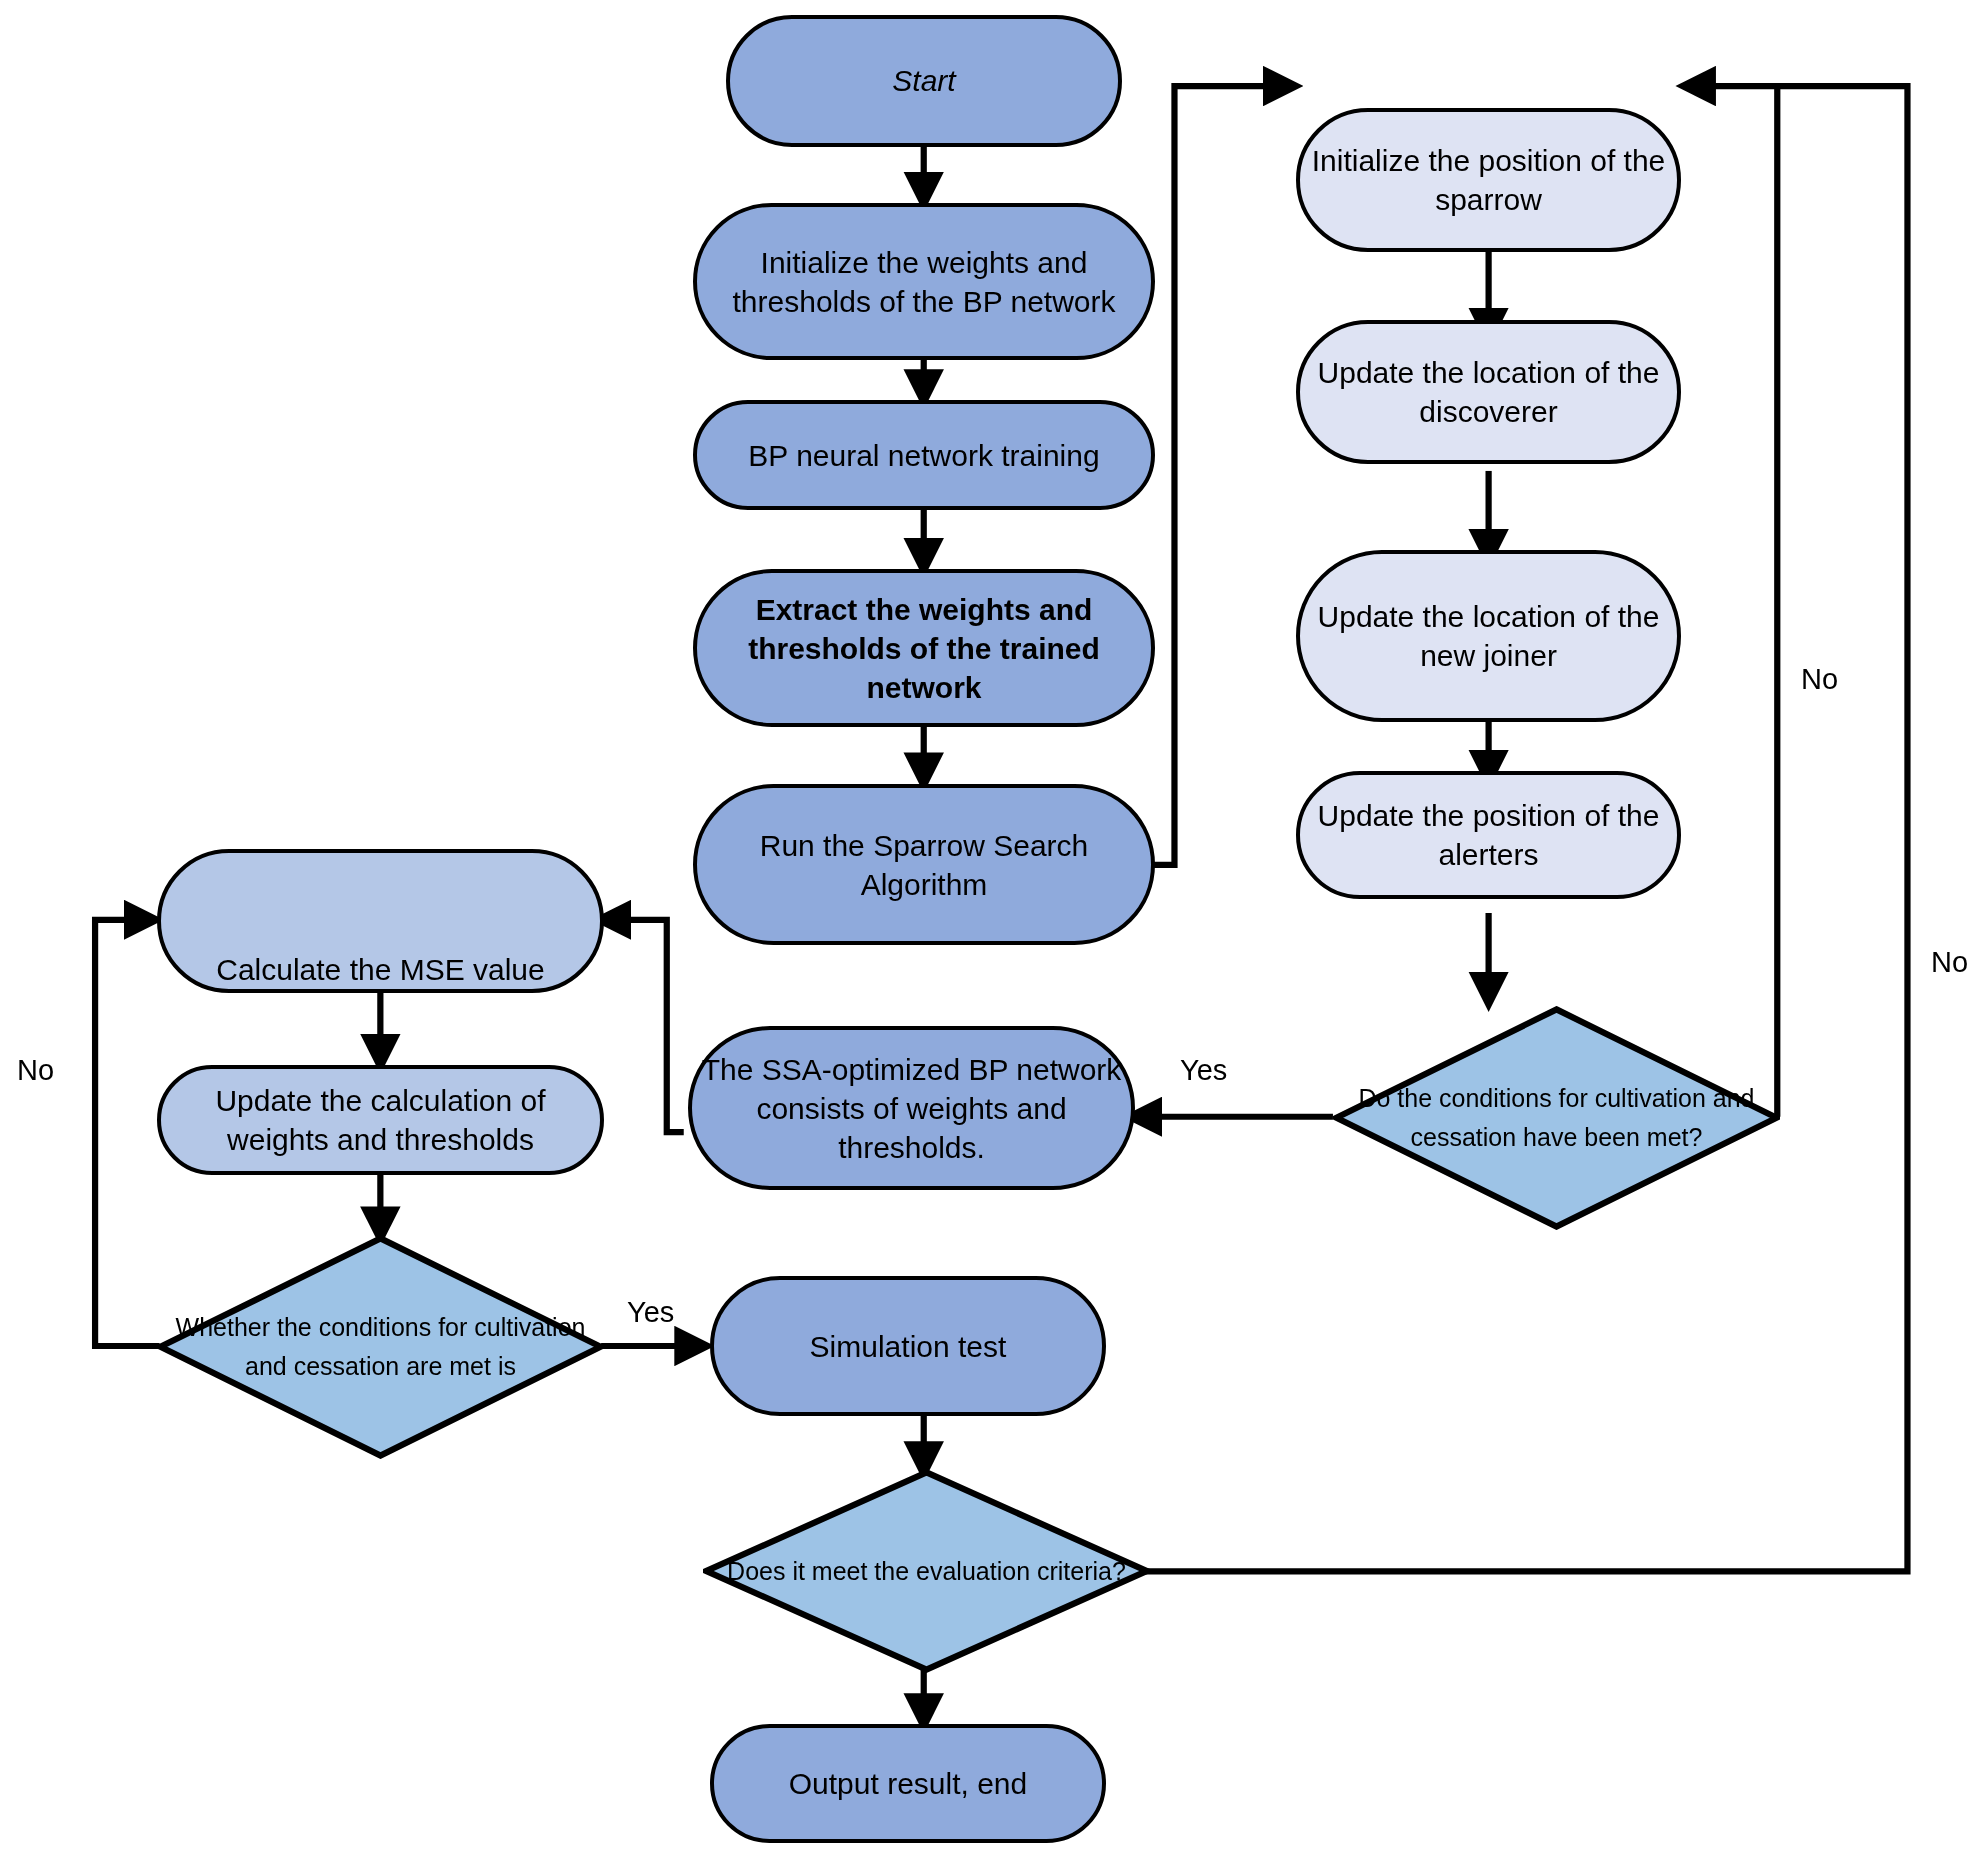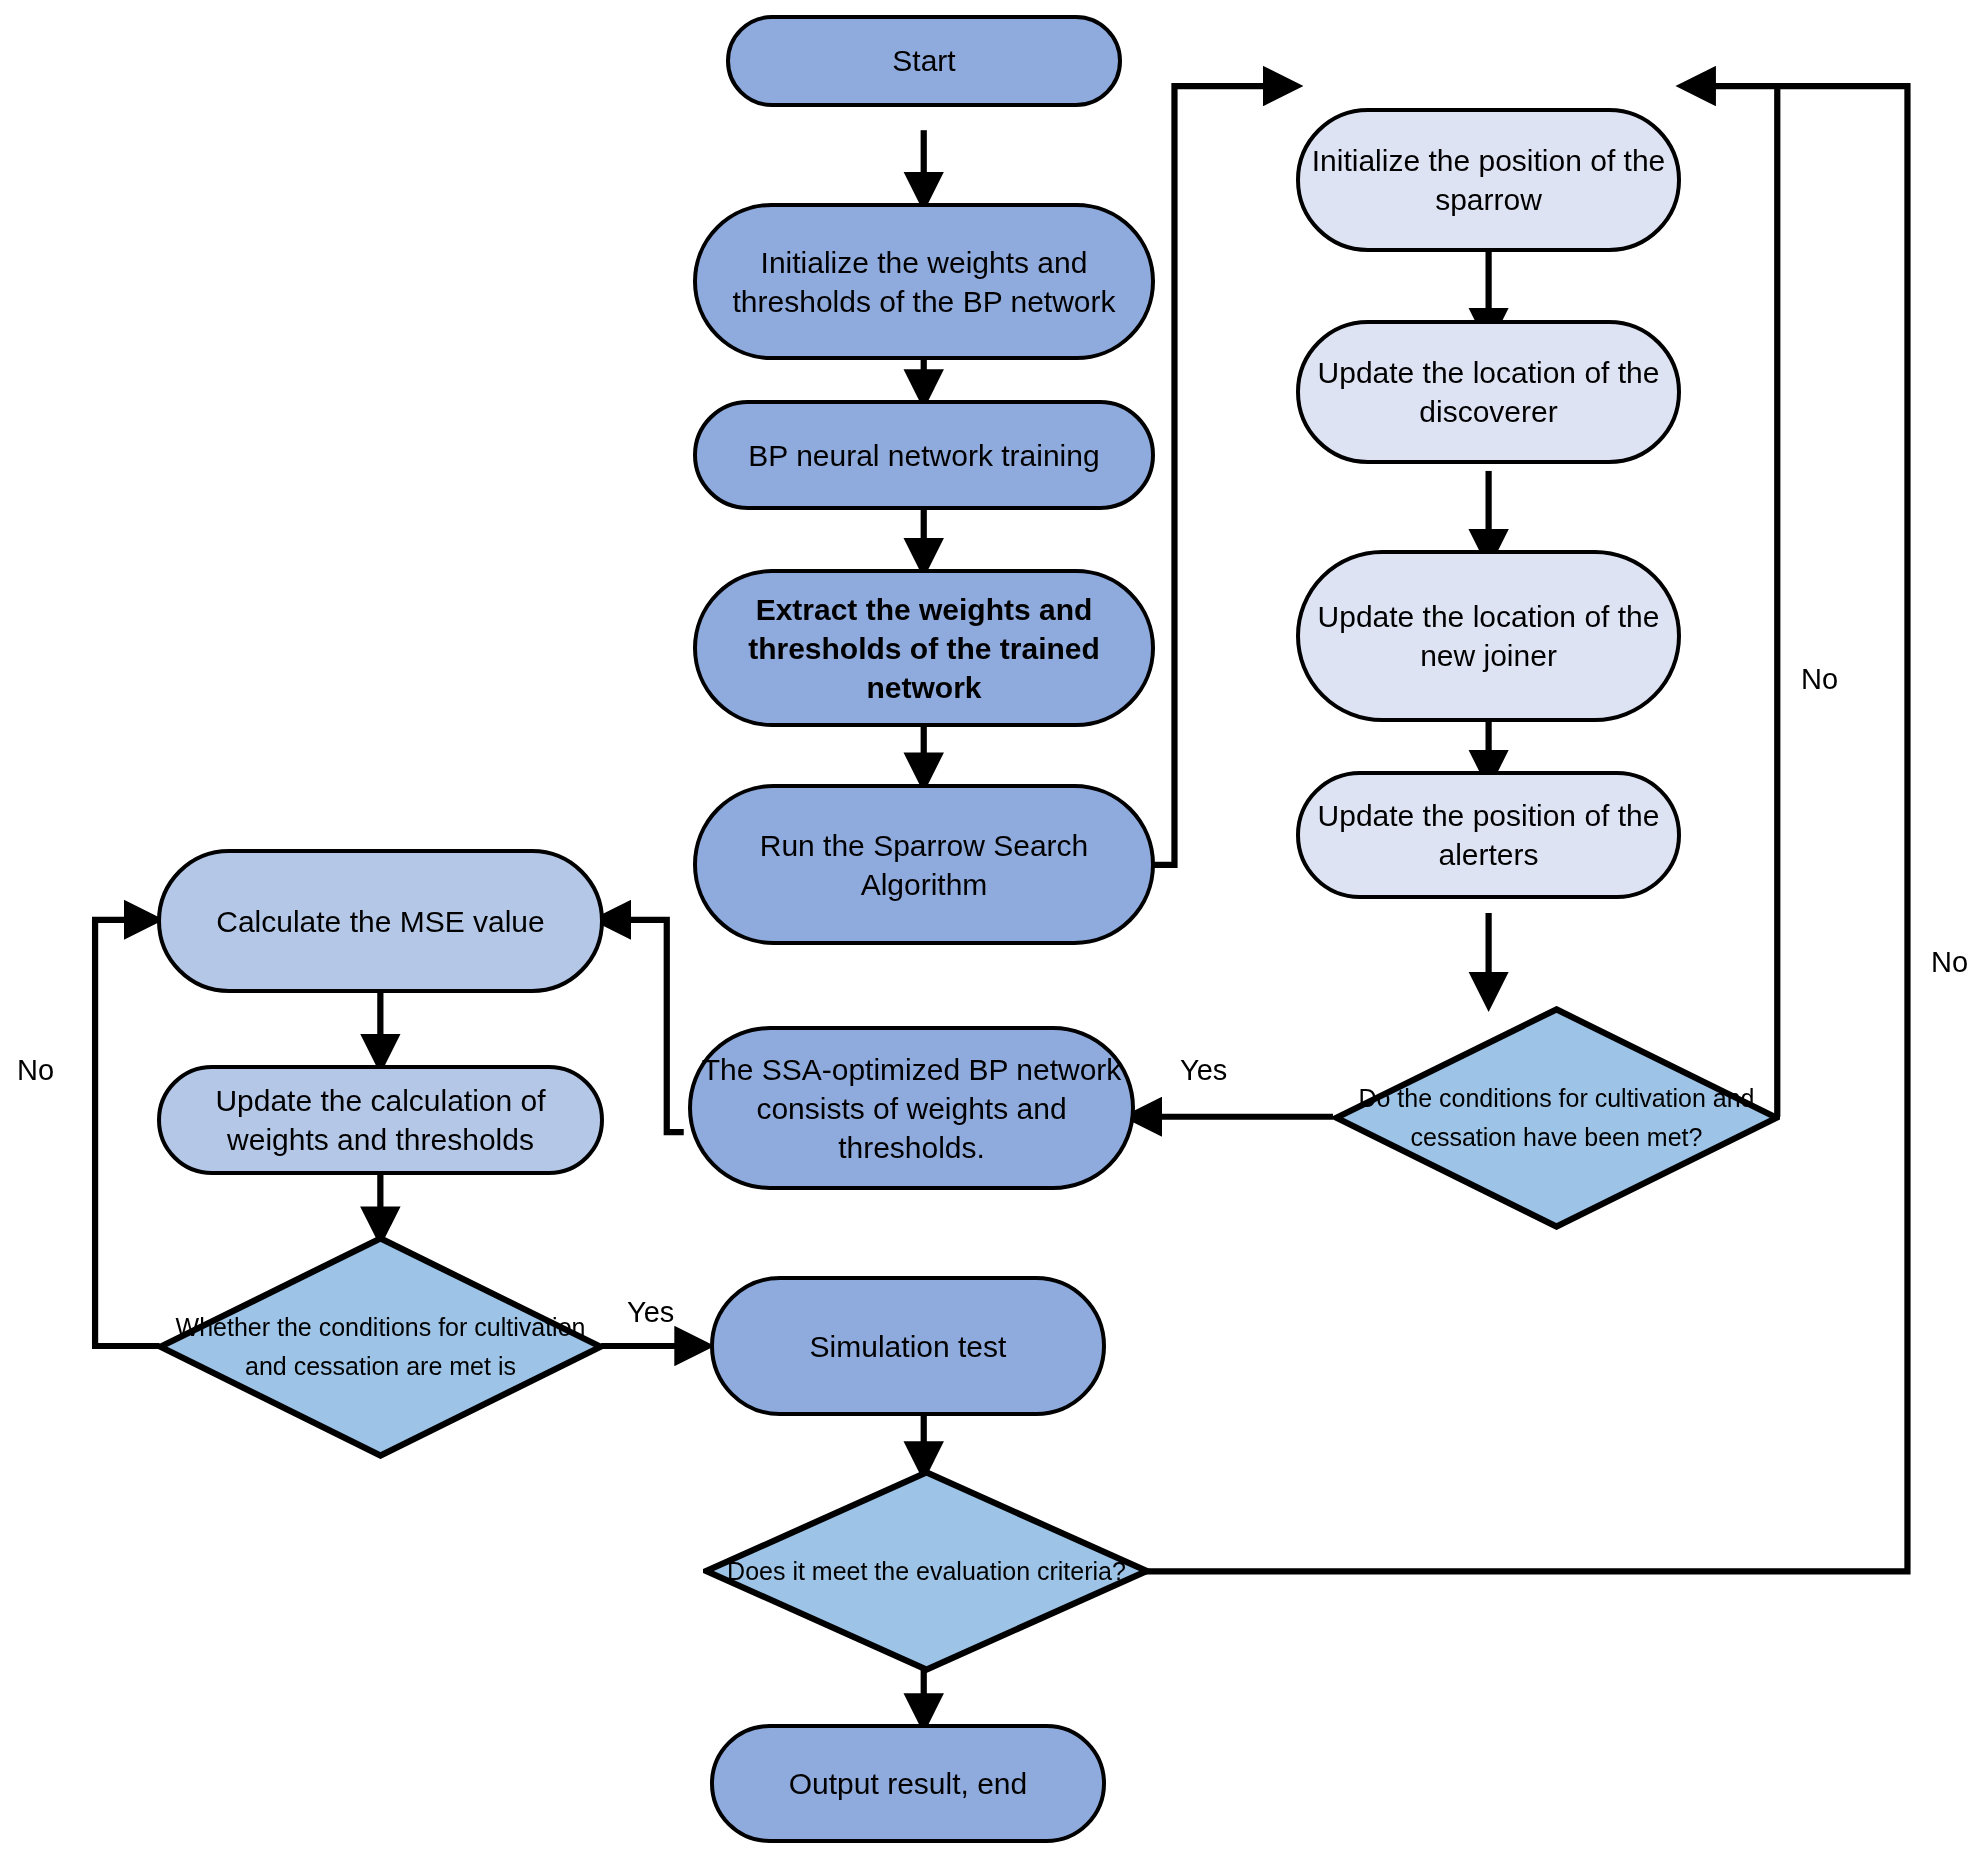--- a/index.html
+++ b/index.html
@@ -66,21 +66,21 @@
       <path d="M282 2378 L168 2378 L168 1625 L272 1625"></path>
 
       <path d="M3140 1973 L3140 152 L2978 152"></path>
     </g>
     <g stroke="#000" stroke-width="11" fill="none">
 
       <path d="M1908 2776 L3370 2776 L3370 152 L3140 152"></path>
     </g>
   </svg>
 
-  <div class="node proc fill-mid" style="left:726px;top:14.7px;width:396px;height:92px;">
+  <div class="node proc fill-mid" style="left:726px;top:14.7px;width:396px;height:132px;font-style:italic;">
     <span class="txt">Start</span>
   </div>
 
   <div class="node proc fill-mid" style="left:693px;top:203px;width:462px;height:157px;">
     <span class="txt">Initialize the weights and thresholds of the BP network</span>
   </div>
 
   <div class="node proc fill-mid" style="left:693px;top:400px;width:462px;height:110px;">
     <span class="txt">BP neural network training</span>
   </div>
@@ -113,21 +113,21 @@
     <svg class="shape" viewBox="0 0 790 395" preserveAspectRatio="none">
       <polygon points="395,6 784,197 395,389 6,197" fill="#9DC3E6" stroke="#000" stroke-width="11"></polygon>
     </svg>
     <span class="txt">Do the conditions for cultivation and cessation have been met?</span>
   </div>
 
   <div class="node proc fill-mid" style="left:688px;top:1026px;width:447px;height:164px;">
     <span class="txt">The SSA-optimized BP network consists of weights and thresholds.</span>
   </div>
 
-  <div class="node proc fill-left" style="left:157px;top:849px;width:447px;height:144px;">
+  <div class="node proc fill-left" style="left:157px;top:849px;width:447px;height:144px;align-items:flex-end;">
     <span class="txt">Calculate the MSE value</span>
   </div>
 
   <div class="node proc fill-left" style="left:157px;top:1065px;width:447px;height:110px;">
     <span class="txt">Update the calculation of weights and thresholds</span>
   </div>
 
   <div class="diamond" style="left:157px;top:1235px;width:447px;height:224px;">
     <svg class="shape" viewBox="0 0 790 395" preserveAspectRatio="none">
       <polygon points="395,6 784,197 395,389 6,197" fill="#9DC3E6" stroke="#000" stroke-width="11"></polygon>

